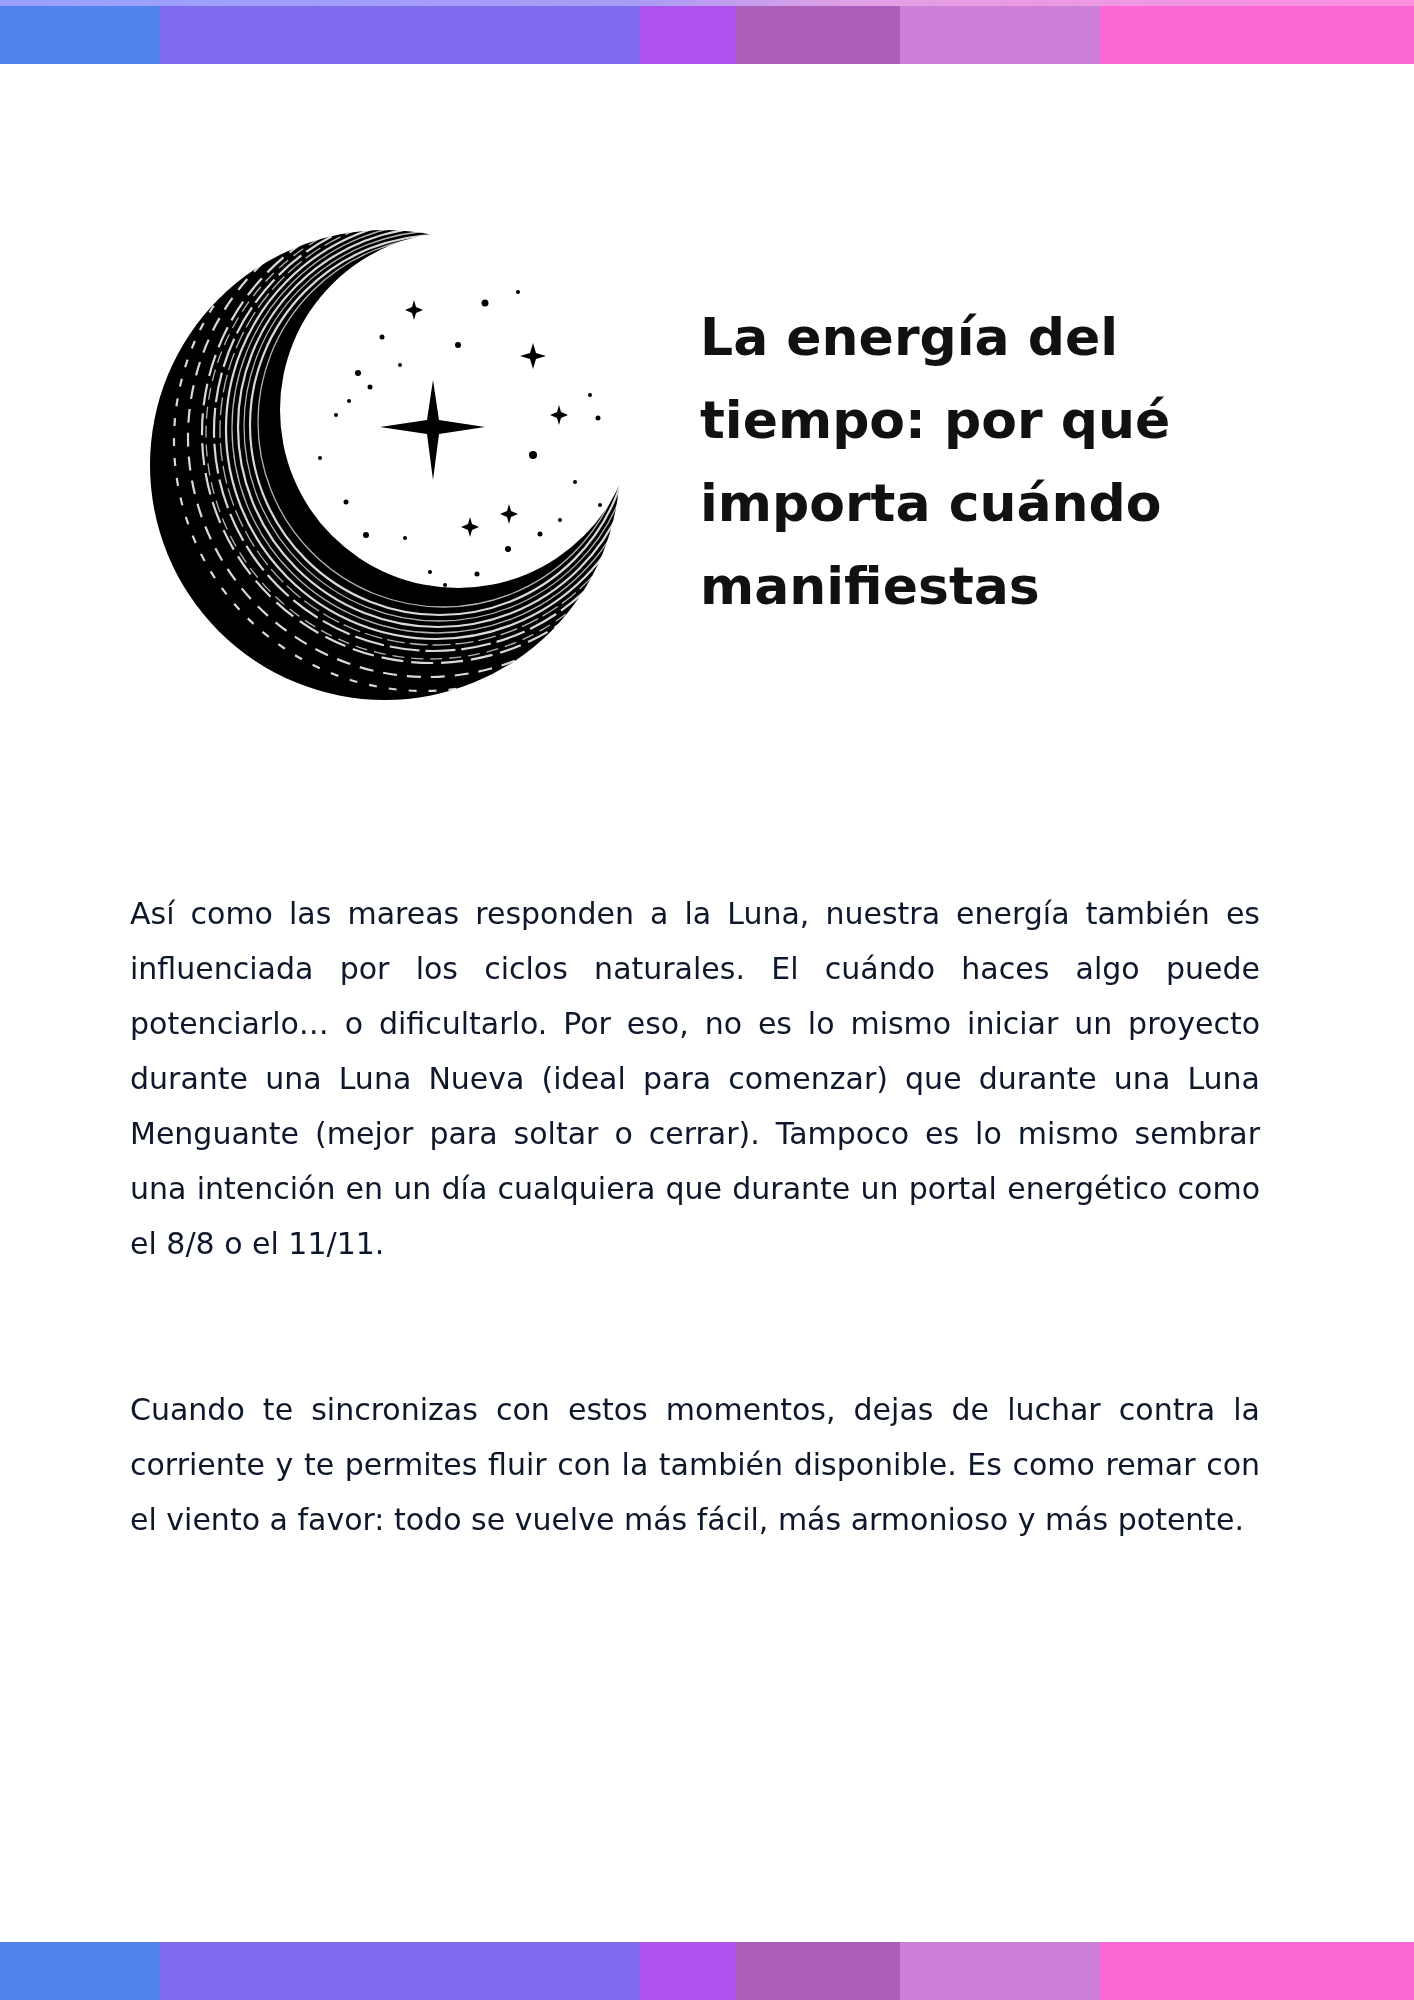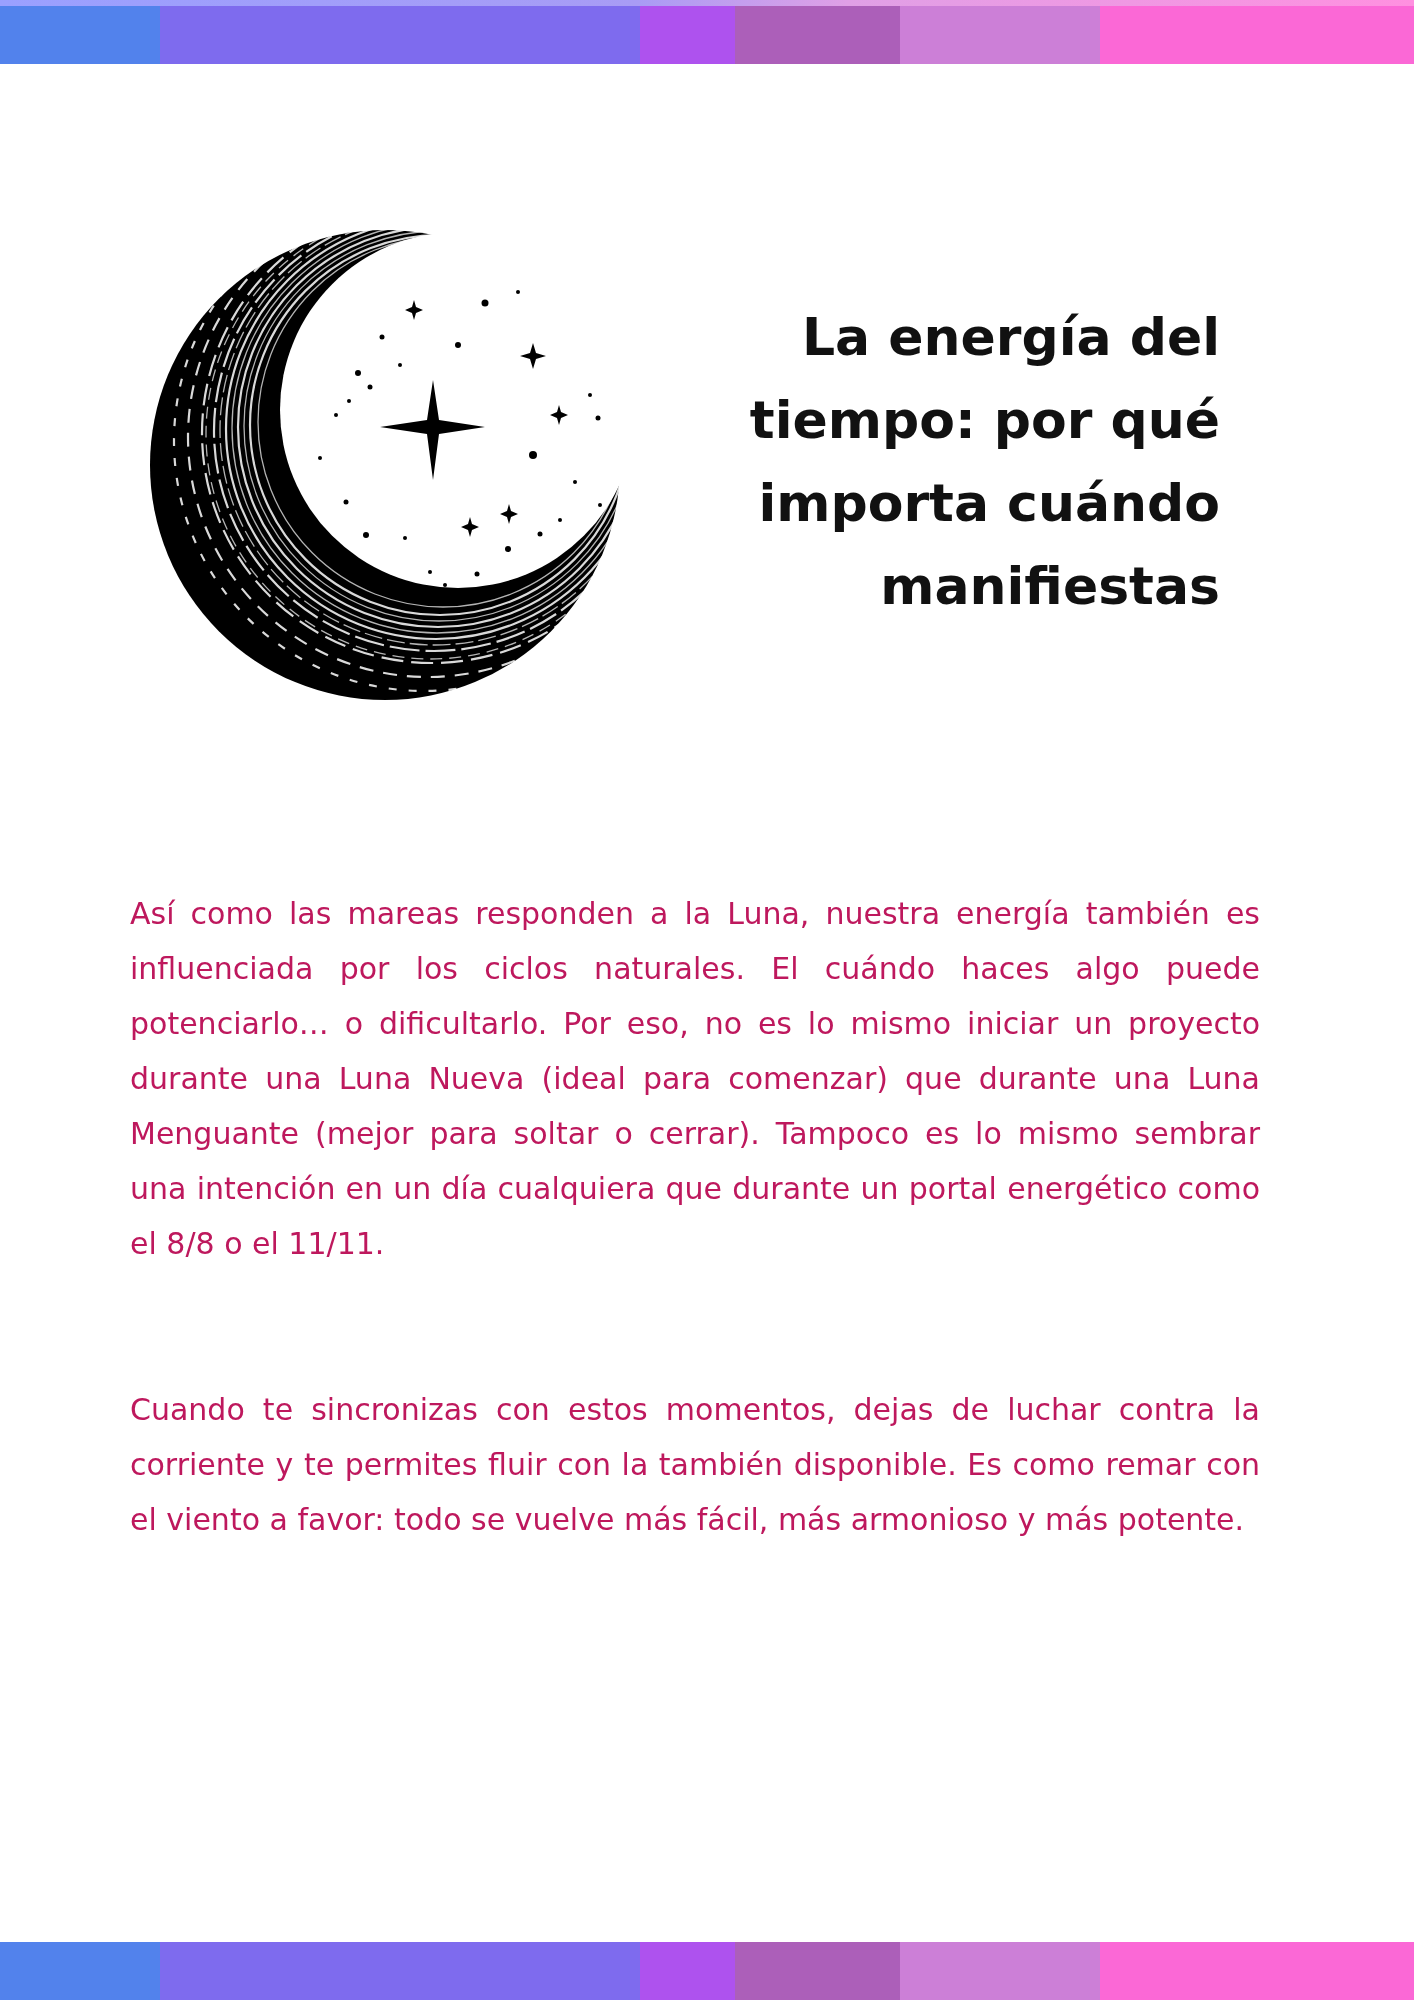--- a/index.html
+++ b/index.html
@@ -13,26 +13,26 @@
   .bar.top { top:6px; }
   .bar.bottom { top:1942px; height:58px; }
   .bar .seg { height:100%; }
   .bar.top::before {
     content:""; position:absolute; left:0; top:-6px; width:1414px; height:6px;
     background:linear-gradient(90deg,#9aa0ff,#a89cf5 45%,#e0a0e6 60%,#ff90e0);
   }
   .moon-wrap { position:absolute; left:140px; top:215px; width:490px; height:490px; }
   .title {
     position:absolute; left:700px; top:296px; width:520px;
-    text-align:right; font-weight:bold; font-size:52px; line-height:83px;
+    text-align:left; font-weight:bold; font-size:52px; line-height:83px;
     color:#111;
   }
   .para {
     position:absolute; left:130px; width:1130px;
-    font-size:30px; line-height:55px; text-align:justify; color:#be185d;
+    font-size:30px; line-height:55px; text-align:justify; color:#0f172a;
     text-align-last:left;
   }
   .p1 { top:856px; }
   .p2 { top:1352px; }
 </style>
 </head>
 <body>
 
 <div class="bar top">
   <div class="seg" style="width:160px;background:#5282ec"></div>

